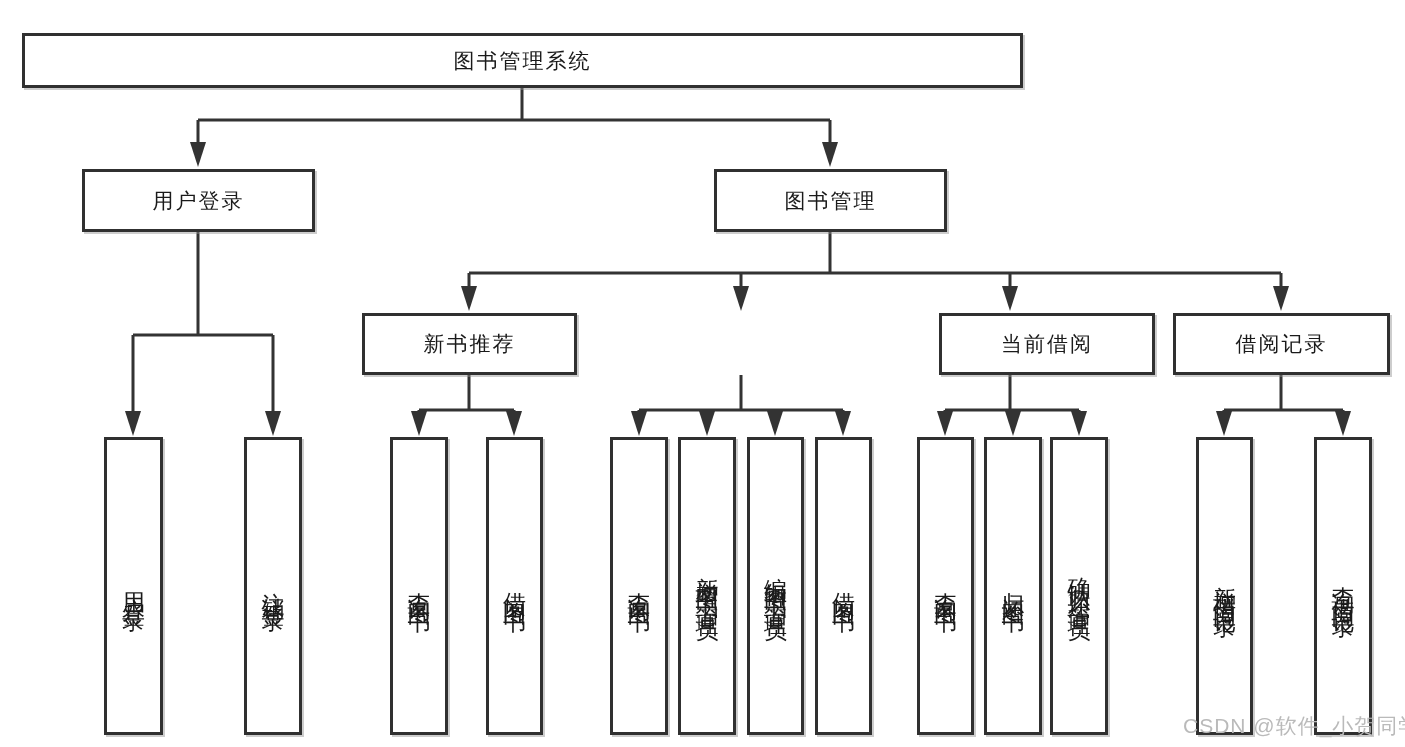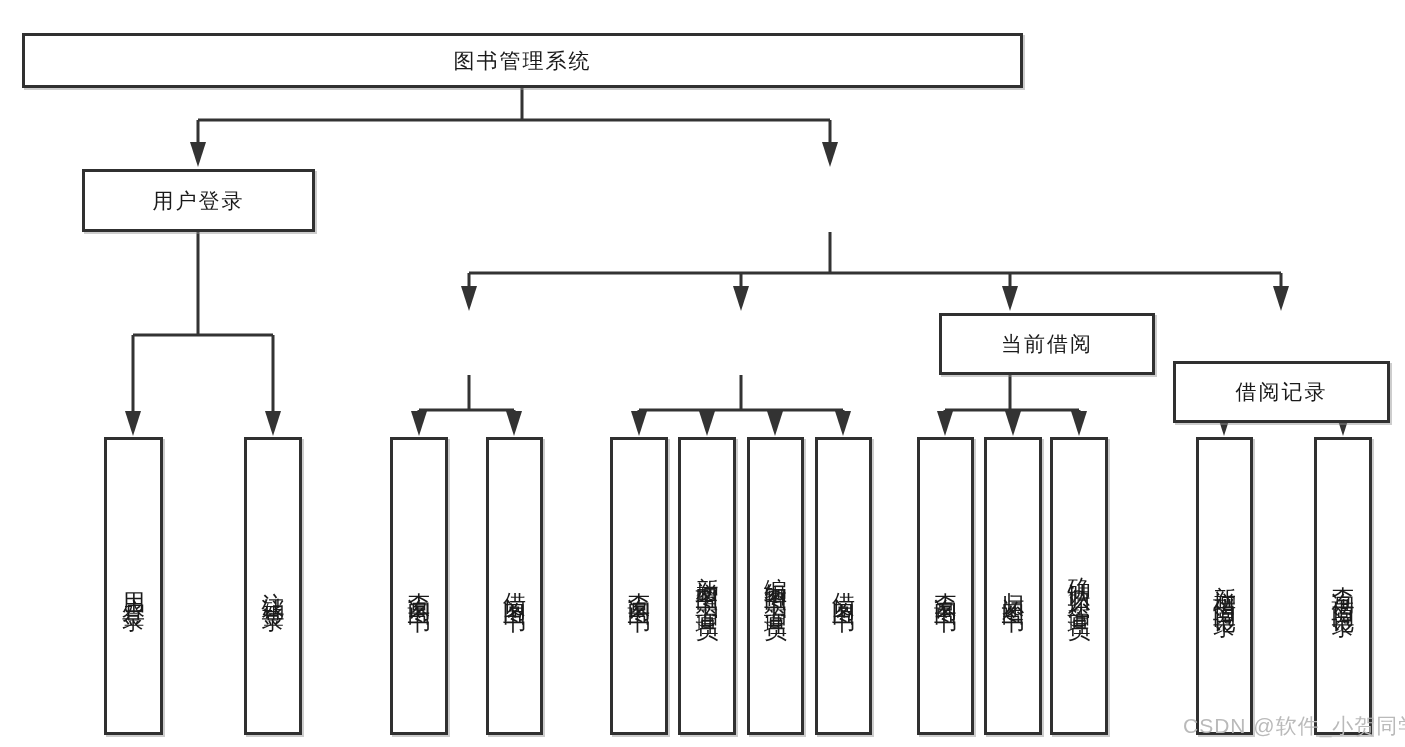--- a/index.html
+++ b/index.html
@@ -105,23 +105,25 @@
       <polygon points="1071,411 1087,411 1079,436"></polygon>
 
       <polygon points="1216,411 1232,411 1224,436"></polygon>
       <polygon points="1335,411 1351,411 1343,436"></polygon>
     </g>
   </svg>
 
   <div class="box h" style="left:22px; top:13px; width:1001px; height:55px;margin-top:20px;">图书管理系统</div>
 
   <div class="box h" style="left:82px; top:169px; width:233px; height:63px;">用户登录</div>
+  <div class="box h" style="left:714px; top:169px; width:233px; height:63px;">图书管理</div>
 
+  <div class="box h" style="left:362px; top:313px; width:215px; height:62px;">新书推荐</div>
   <div class="box h" style="left:939px; top:313px; width:216px; height:62px;">当前借阅</div>
-  <div class="box h" style="left:1173px; top:313px; width:217px; height:62px;margin-top:48px;">借阅记录</div>
+  <div class="box h" style="left:1173px; top:313px; width:217px; height:62px;">借阅记录</div>
 
   <div class="box v" style="left:104px; top:437px; width:59px; height:298px;">
     <span class="vtext">用户登录</span>
   </div>
   <div class="box v" style="left:244px; top:437px; width:58px; height:298px;">
     <span class="vtext">注销登录</span>
   </div>
 
   <div class="box v" style="left:390px; top:437px; width:58px; height:298px;">
     <span class="vtext">查询图书</span>

